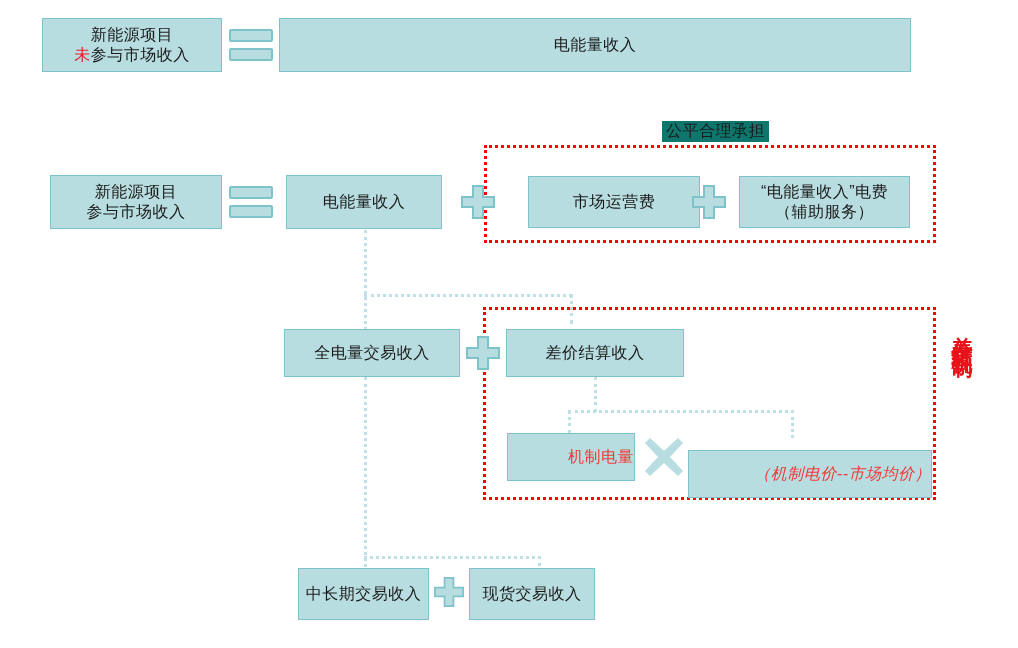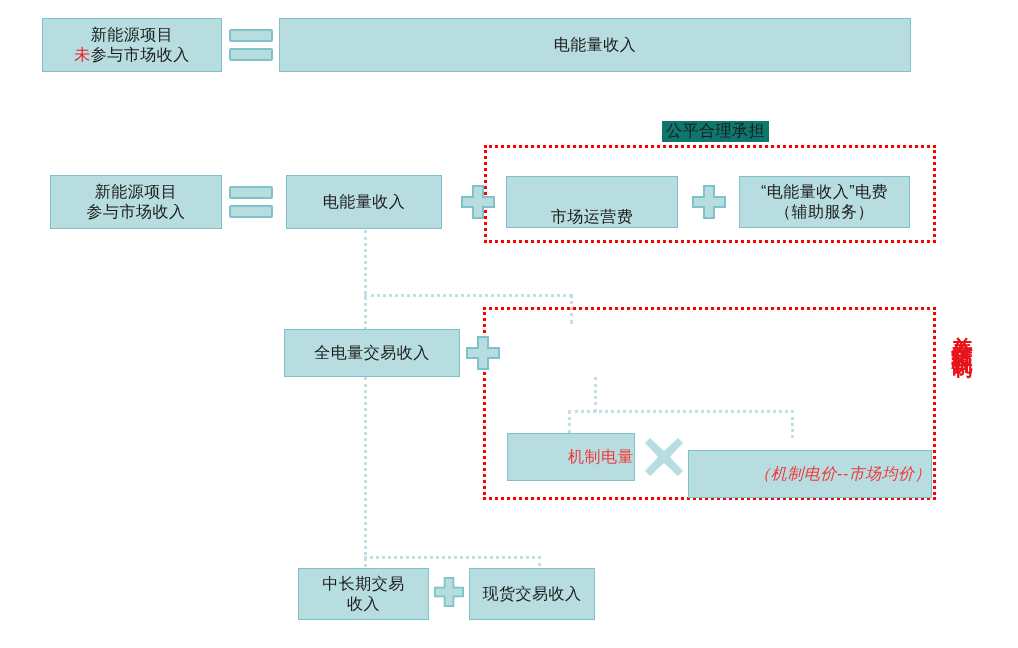--- a/index.html
+++ b/index.html
@@ -162,21 +162,21 @@
   <div class="box" style="left:286px; top:175px; width:156px; height:54px;">
     <span class="line">电能量收入</span>
   </div>
 
   <div class="plus" style="left:461px; top:185px;">
     <svg viewBox="0 0 34 34" xmlns="http://www.w3.org/2000/svg">
       <path d="M12 1 H22 V12 H33 V22 H22 V33 H12 V22 H1 V12 H12 Z" fill="#b8dde0" stroke="#7fc3ca" stroke-width="2"></path>
     </svg>
   </div>
 
-  <div class="box" style="left:506px; top:176px; width:172px; height:52px;align-items:flex-end;">
+  <div class="box" style="left:528px; top:176px; width:172px; height:52px;">
     <span class="line">市场运营费</span>
   </div>
 
   <div class="plus" style="left:692px; top:185px;">
     <svg viewBox="0 0 34 34" xmlns="http://www.w3.org/2000/svg">
       <path d="M12 1 H22 V12 H33 V22 H22 V33 H12 V22 H1 V12 H12 Z" fill="#b8dde0" stroke="#7fc3ca" stroke-width="2"></path>
     </svg>
   </div>
 
   <div class="box" style="left:739px; top:176px; width:171px; height:52px; flex-direction:column;">
@@ -195,20 +195,23 @@
   <div class="box" style="left:284px; top:329px; width:176px; height:48px;">
     <span class="line">全电量交易收入</span>
   </div>
 
   <div class="plus" style="left:466px; top:336px;">
     <svg viewBox="0 0 34 34" xmlns="http://www.w3.org/2000/svg">
       <path d="M12 1 H22 V12 H33 V22 H22 V33 H12 V22 H1 V12 H12 Z" fill="#b8dde0" stroke="#7fc3ca" stroke-width="2"></path>
     </svg>
   </div>
 
+  <div class="box" style="left:506px; top:329px; width:178px; height:48px;">
+    <span class="line">差价结算收入</span>
+  </div>
 
   <div class="dot-v" style="left:594px; top:377px; height:35px;"></div>
   <div class="dot-h" style="left:568px; top:410px; width:226px;"></div>
   <div class="dot-v" style="left:568px; top:410px; height:24px;"></div>
   <div class="dot-v" style="left:791px; top:410px; height:28px;"></div>
 
   <div class="box red" style="left:507px; top:433px; width:128px; height:48px;">
     <span class="line">机制电量</span>
   </div>
 
@@ -219,21 +222,21 @@
   </div>
 
   <div class="box red" style="left:688px; top:450px; width:244px; height:48px;font-style:italic;">
     <span class="line">（机制电价--市场均价）</span>
   </div>
 
   <div class="dot-v" style="left:364px; top:377px; height:190px;"></div>
   <div class="dot-h" style="left:364px; top:556px; width:177px;"></div>
   <div class="dot-v" style="left:538px; top:556px; height:16px;"></div>
 
-  <div class="box" style="left:298px; top:568px; width:131px; height:52px; flex-direction:column;">
+  <div class="box" style="left:298px; top:568px; width:131px; height:52px; flex-direction:row;">
     <span class="line">中长期交易</span>
     <span class="line">收入</span>
   </div>
 
   <div class="plus" style="left:434px; top:577px; width:30px; height:30px;">
     <svg viewBox="0 0 34 34" xmlns="http://www.w3.org/2000/svg">
       <path d="M12 1 H22 V12 H33 V22 H22 V33 H12 V22 H1 V12 H12 Z" fill="#b8dde0" stroke="#7fc3ca" stroke-width="2"></path>
     </svg>
   </div>
 

